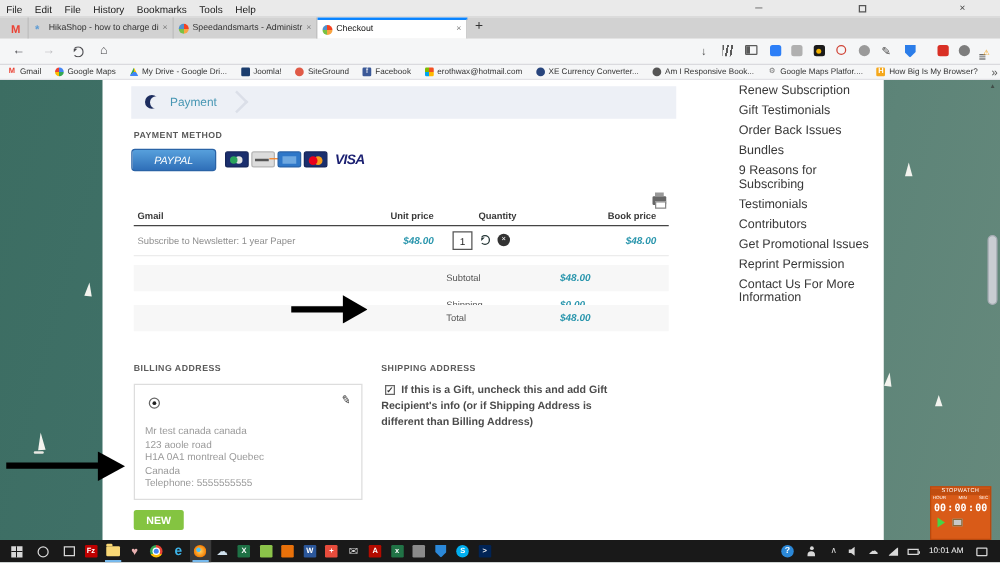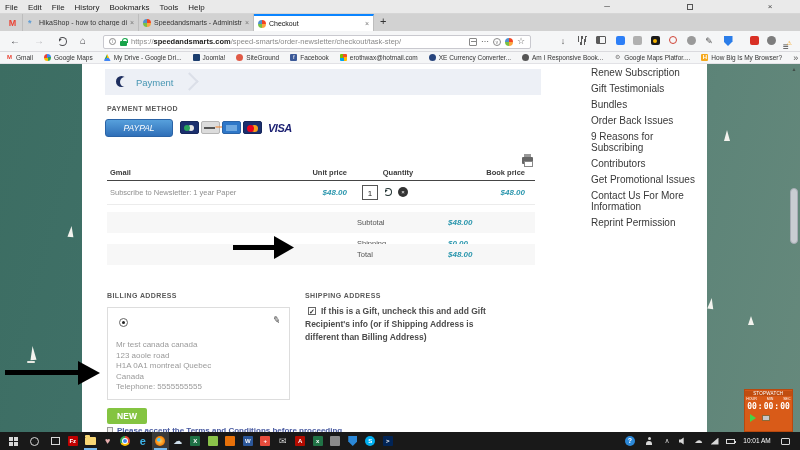--- a/index.html
+++ b/index.html
@@ -230,30 +230,20 @@
       <span class="tab-close">×</span>
     </div>
     <div class="newtab-btn">+</div>
   </div>
 
   <div class="navbar">
     <span class="nav-btn btn-back">←</span>
     <span class="nav-btn btn-fwd">→</span>
     <span class="refresh-css"></span>
     <span class="nav-btn btn-home">⌂</span>
-    <div class="urlbar">
-      <span class="info-ico">i</span>
-      <span class="lock-ico"></span>
-      <span class="url-text"><span>https://</span><span class="url-host">speedandsmarts.com</span><span>/speed-smarts/order-newsletter/checkout/task-step/</span></span>
-      <span class="reader-ico"></span>
-      <span class="dots-ico">⋯</span>
-      <span class="pocket-ico">∨</span>
-      <span class="joomla-dot"></span>
-      <span class="star-ico">☆</span>
-    </div>
     <span class="ext" style="left:556px;">↓</span>
     <span class="ext" style="left:575px;"><span class="lib-ico"></span></span>
     <span class="ext" style="left:594px;"><span class="side-ico"></span></span>
     <span class="ext" style="left:613px;"><span class="sq" style="background:#2d7ff7;"></span></span>
     <span class="ext" style="left:630px;"><span class="sq" style="background:#b0b0b0;"></span></span>
     <span class="ext" style="left:648px;"><span class="sq lp-dot" style="background:#1b1b1b;"></span></span>
     <span class="ext" style="left:666px;"><span class="clock-ext"></span></span>
     <span class="ext" style="left:684px;"><span class="circ" style="background:#9a9a9a;"></span></span>
     <span class="ext" style="left:702px;">✎</span>
     <span class="ext" style="left:721px;"><span class="shield"></span></span>
@@ -370,38 +360,35 @@
       <div class="addr">
         <div>Mr test canada canada</div>
         <div>123 aoole road</div>
         <div>H1A 0A1 montreal Quebec</div>
         <div>Canada</div>
         <div>Telephone: 5555555555</div>
       </div>
     </div>
     <div class="new-btn">NEW</div>
 
-    <div class="terms-row">
-      <span class="terms-cb"></span>
-      <span class="terms-text">Please accept the Terms and Conditions before proceeding</span>
-    </div>
 
     <div class="sec-head h-shipping">SHIPPING ADDRESS</div>
     <div class="gift-block"><span class="gift-cb">✓</span><span>If this is a Gift, uncheck this and add Gift Recipient's info (or if Shipping Address is different than Billing Address)</span></div>
 
     <div class="sidebar">
       <div class="sb-link">Renew Subscription</div>
       <div class="sb-link">Gift Testimonials</div>
+      <div class="sb-link">Order Back Issues</div>
       <div class="sb-link">Bundles</div>
-      <div class="sb-link">Order Back Issues</div>
       <div class="sb-link">9 Reasons for Subscribing</div>
+      <div class="sb-link">Testimonials</div>
       <div class="sb-link">Contributors</div>
       <div class="sb-link">Get Promotional Issues</div>
+      <div class="sb-link">Reprint Permission</div>
       <div class="sb-link">Contact Us For More Information</div>
-      <div class="sb-link">Reprint Permission</div>
     </div>
   </div>
 
   <div class="arrow">
     <span class="shaft" style="left:233px; top:245px; width:44px;"></span>
     <span class="head" style="left:274px; top:236px; width:20px; height:23px;"></span>
   </div>
   <div class="arrow">
     <span class="shaft" style="left:5px; top:370px; width:76px;"></span>
     <span class="head" style="left:78px; top:361px; width:22px; height:24px;"></span>

